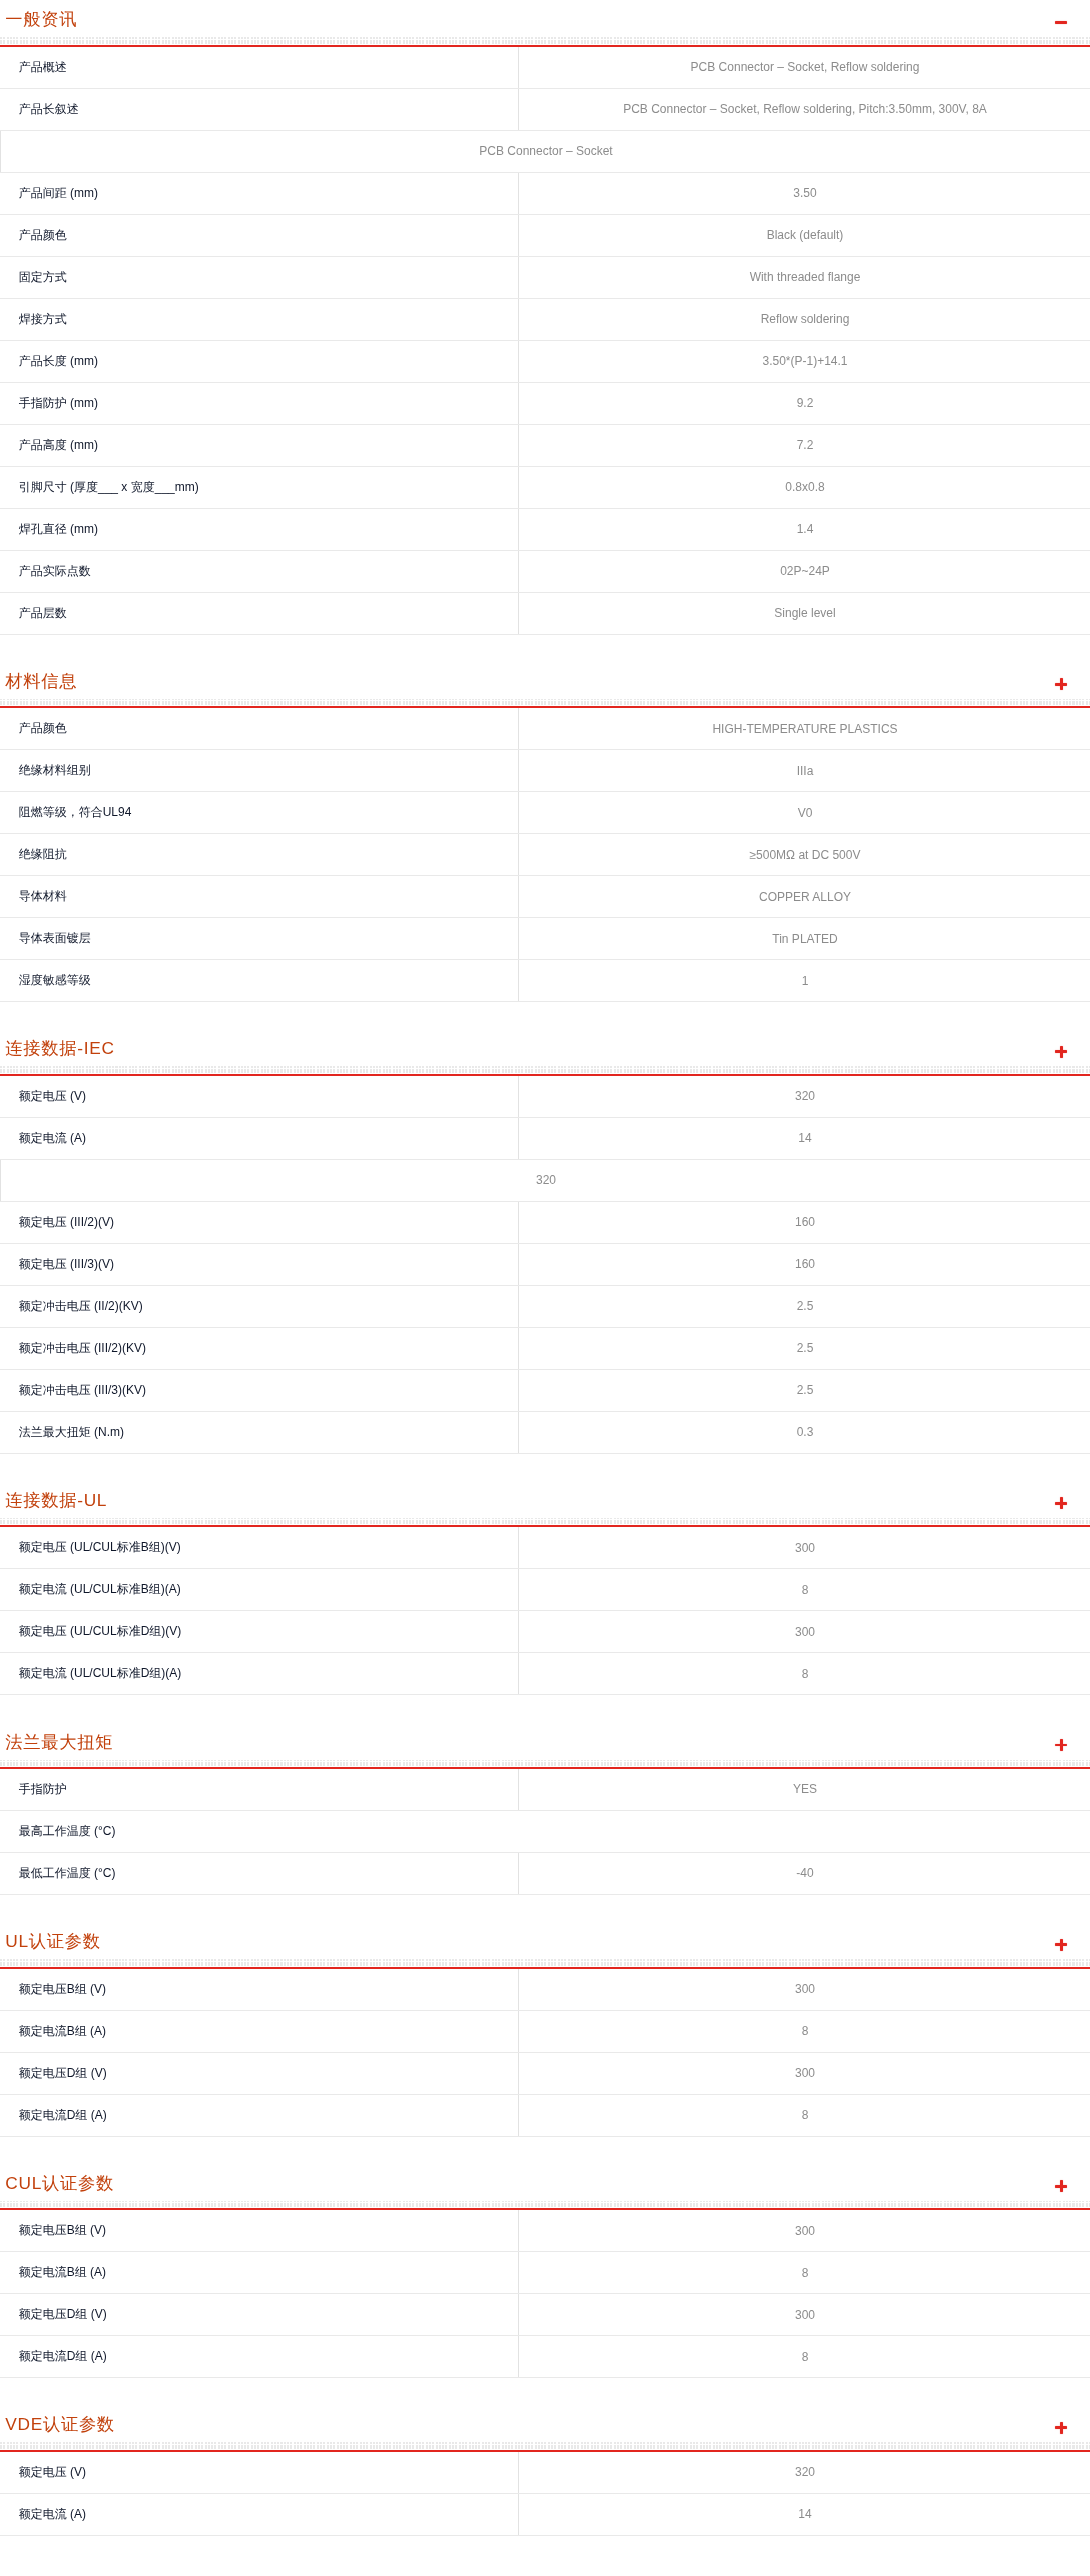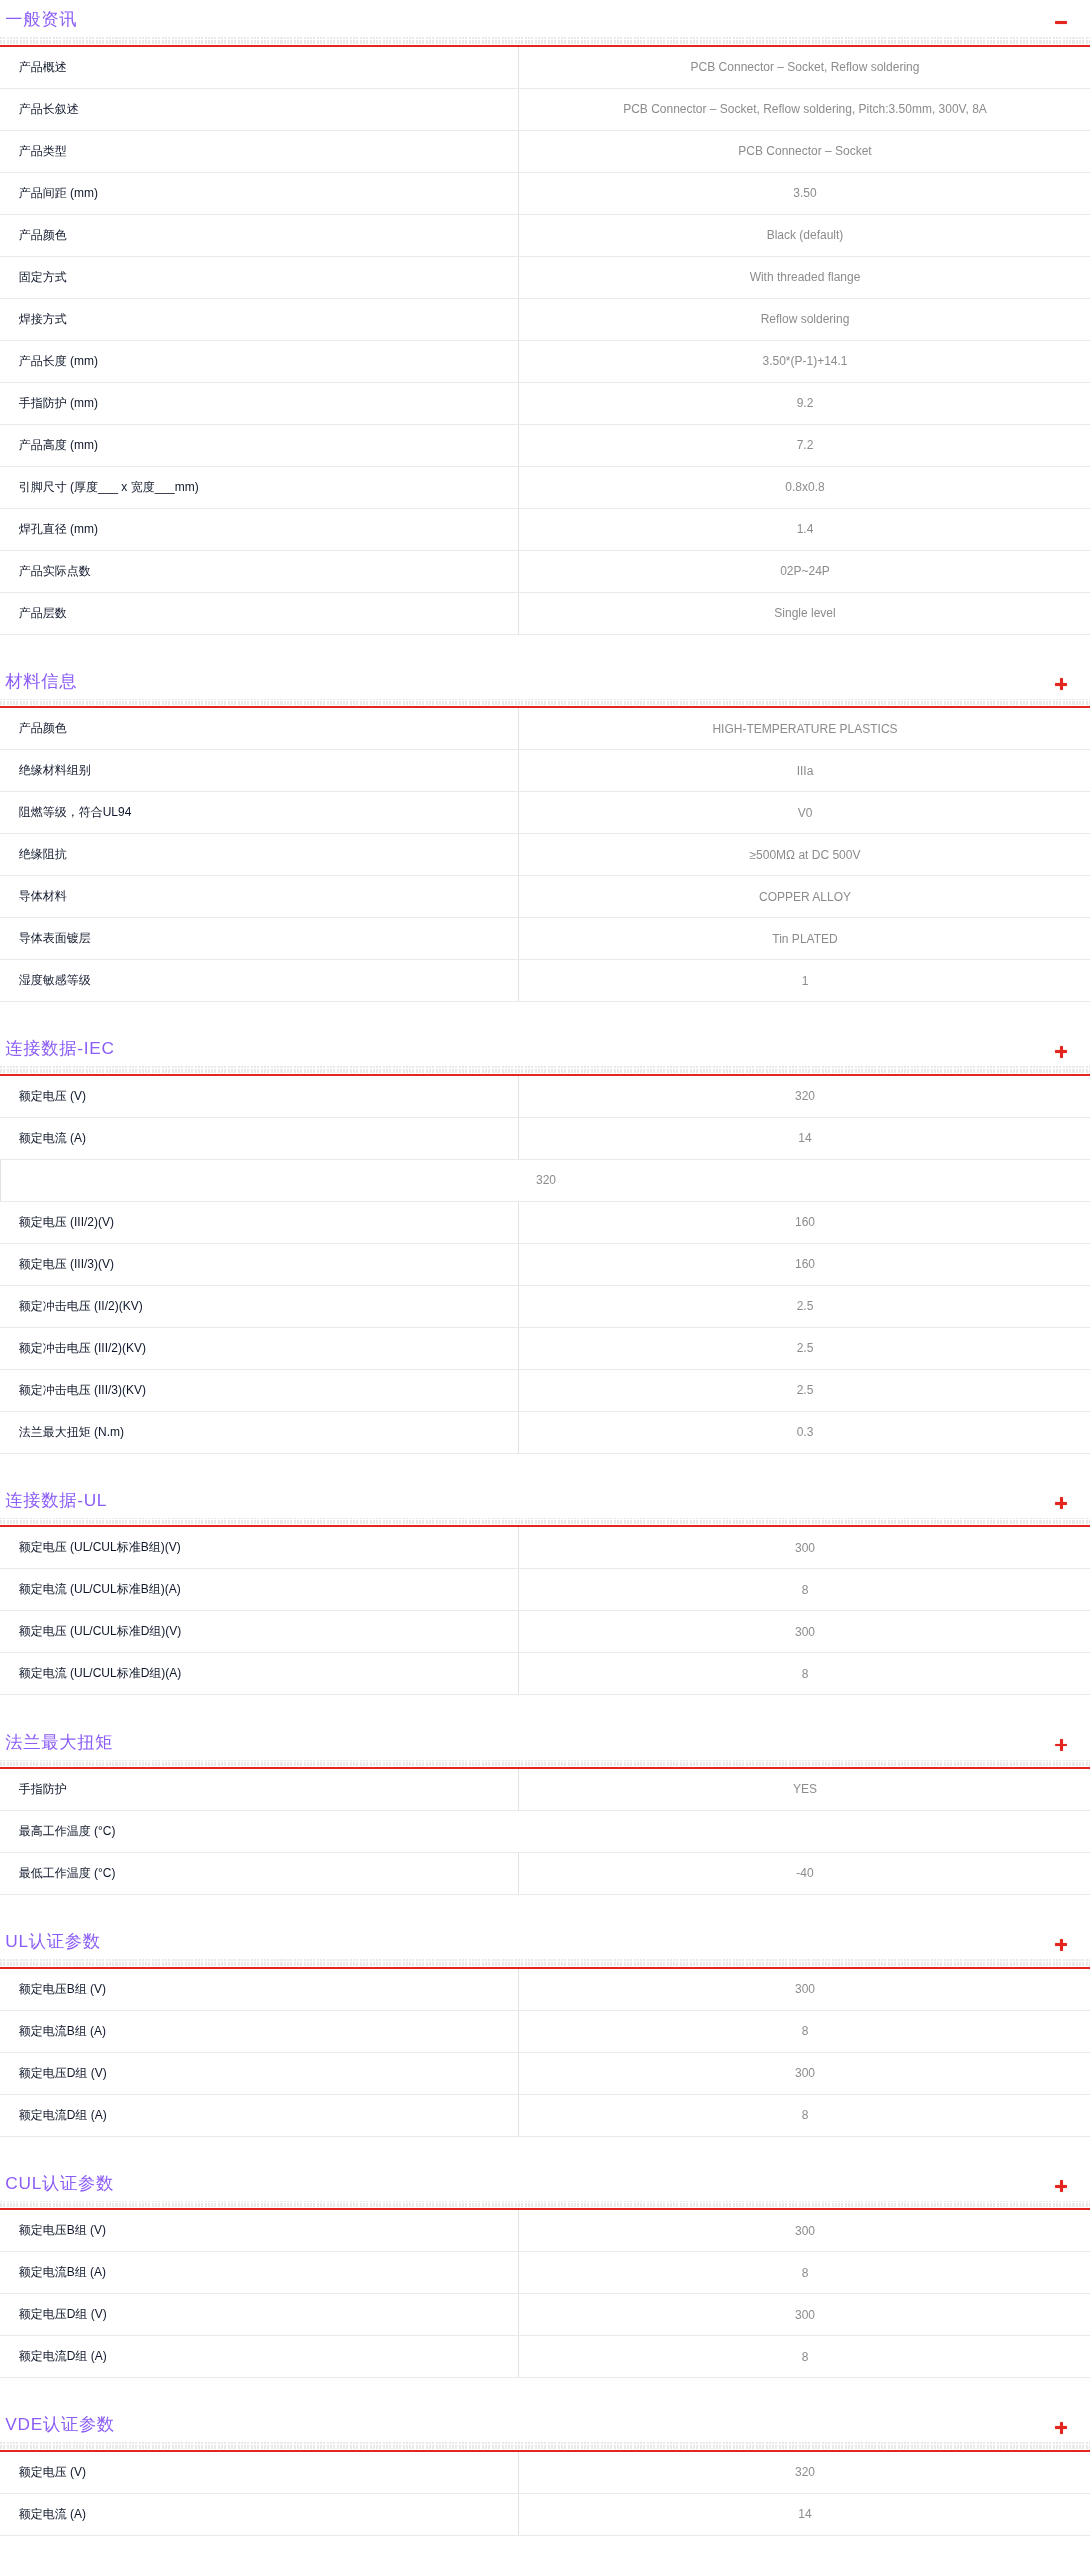--- a/index.html
+++ b/index.html
@@ -16,21 +16,21 @@
   .section-header {
     display: flex;
     justify-content: space-between;
     align-items: center;
     padding: 5.3px 23px 4px 5.3px;
     height: 28px;
     box-sizing: content-box;
   }
   .section-title {
     font-size: 17.3px;
-    color: #8b5cf6;
+    color: #c2410c;
     letter-spacing: 0.7px;
     white-space: nowrap;
   }
   .toggle {
     position: relative;
     width: 13.3px;
     height: 13.3px;
     flex: 0 0 13.3px;
     cursor: pointer;
     margin-top: 6.7px;
@@ -106,21 +106,20 @@
       <div class="spec-table">
         <div class="spec-row">
           <div class="cell-label">产品概述</div>
           <div class="cell-value">PCB Connector – Socket, Reflow soldering</div>
         </div>
         <div class="spec-row">
           <div class="cell-label">产品长叙述</div>
           <div class="cell-value">PCB Connector – Socket, Reflow soldering, Pitch:3.50mm, 300V, 8A</div>
         </div>
         <div class="spec-row">
-          <div class="cell-label">产品类型</div>
           <div class="cell-value">PCB Connector – Socket</div>
         </div>
         <div class="spec-row">
           <div class="cell-label">产品间距 (mm)</div>
           <div class="cell-value">3.50</div>
         </div>
         <div class="spec-row">
           <div class="cell-label">产品颜色</div>
           <div class="cell-value">Black (default)</div>
         </div>

